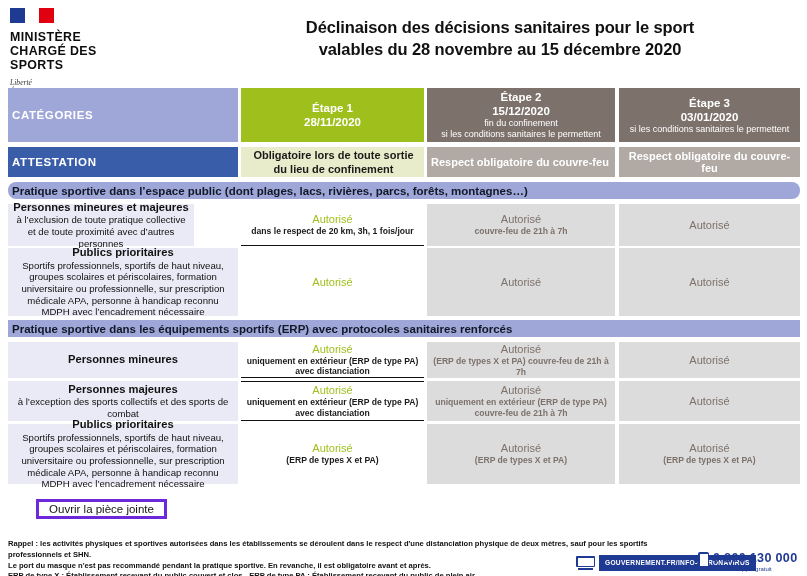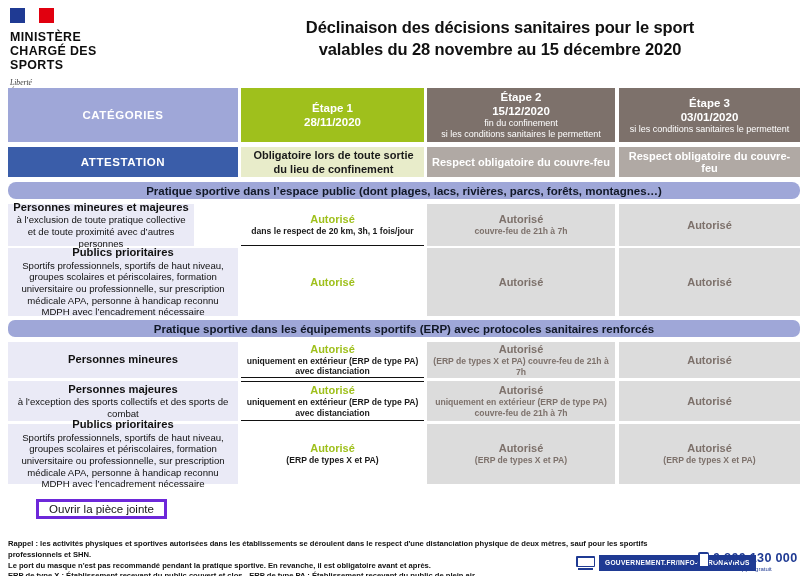--- a/index.html
+++ b/index.html
@@ -33,21 +33,21 @@
     position: absolute; left: 200px; top: 16px; width: 600px;
     text-align: center;
   }
   #title-block .tl {
     font-size: 16.5px; font-weight: bold; color: #111111; line-height: 22px;
     letter-spacing: -0.1px;
   }
 
   
   #grid { position: absolute; left: 0; top: 0; width: 807px; height: 576px; }
-  .cell { position: absolute; display: flex; align-items: center; justify-content: center;
+  .cell { position: absolute; display: flex; align-items: center; justify-content: flex-start;
           text-align: center; padding: 2px 4px; }
   .cell .inner { width: 100%; }
 
   
   .c-cat   { background: #9fa7d8; color: #ffffff; font-weight: bold; font-size: 11.5px; letter-spacing: .6px; }
   .c-green { background: #9fc01c; color: #ffffff; }
   .c-brown { background: #7d716b; color: #ffffff; }
   .c-blue  { background: #3a5da9; color: #ffffff; font-weight: bold; font-size: 11.5px; letter-spacing: .6px; }
   .c-cream { background: #e8ecca; color: #1a1a1a; font-weight: bold; font-size: 11px; line-height: 14px;}
   .c-gray  { background: #b0a9a4; color: #ffffff; font-weight: bold; font-size: 11px; }
@@ -56,21 +56,21 @@
   .c-white { background: #ffffff; }
   .c-lgray { background: #dcdcdc; }
 
   .step-title { font-size: 11.5px; font-weight: bold; line-height: 14px; }
   .step-date  { font-size: 11.5px; font-weight: bold; line-height: 14px; }
   .step-sub   { font-size: 9px; line-height: 11px; font-weight: normal; }
 
   .lab-title { font-size: 11.2px; font-weight: bold; line-height: 13.5px; }
   .lab-sub   { font-size: 9.6px; font-weight: normal; line-height: 11.6px; }
 
-  .val-main  { font-size: 11px; font-weight: bold; line-height: 13px; }
+  .val-main  { font-size: 11px; font-weight: normal; line-height: 13px; }
   .val-sub   { font-size: 8.6px; line-height: 10.5px; color: #1a1a1a; font-weight: bold; }
   .val-green .val-main { color: #9fc01c; }
   .val-gray  .val-main { color: #7d716b; }
   .val-gray  .val-sub  { color: #7d716b; }
   .rule-bottom { border-bottom: 1.6px solid #111111; }
   .rule-top    { border-top: 1.6px solid #111111; }
 
   
   #attach-btn {
     position: absolute; left: 36px; top: 499px; width: 131px; height: 20px;
@@ -215,21 +215,21 @@
       <div class="inner">
         <div class="val-main">Autorisé</div>
       </div>
     </div>
     <div class="cell c-lgray val-gray" style="left:619px; top:248px; width:181px; height:68px;">
       <div class="inner">
         <div class="val-main">Autorisé</div>
       </div>
     </div>
 
-    <div class="cell c-band" style="left:8px; top:320px; width:792px; height:17px;border-radius:7px;">
+    <div class="cell c-band" style="left:8px; top:320px; width:792px; height:17px;">
       <span>Pratique sportive dans les équipements sportifs (ERP) avec protocoles sanitaires renforcés</span>
     </div>
 
     <div class="cell c-lab" style="left:8px; top:342px; width:230px; height:36px;">
       <div class="inner">
         <div class="lab-title">Personnes mineures</div>
       </div>
     </div>
     <div class="cell c-white val-green rule-bottom" style="left:241px; top:342px; width:183px; height:36px;">
       <div class="inner">

